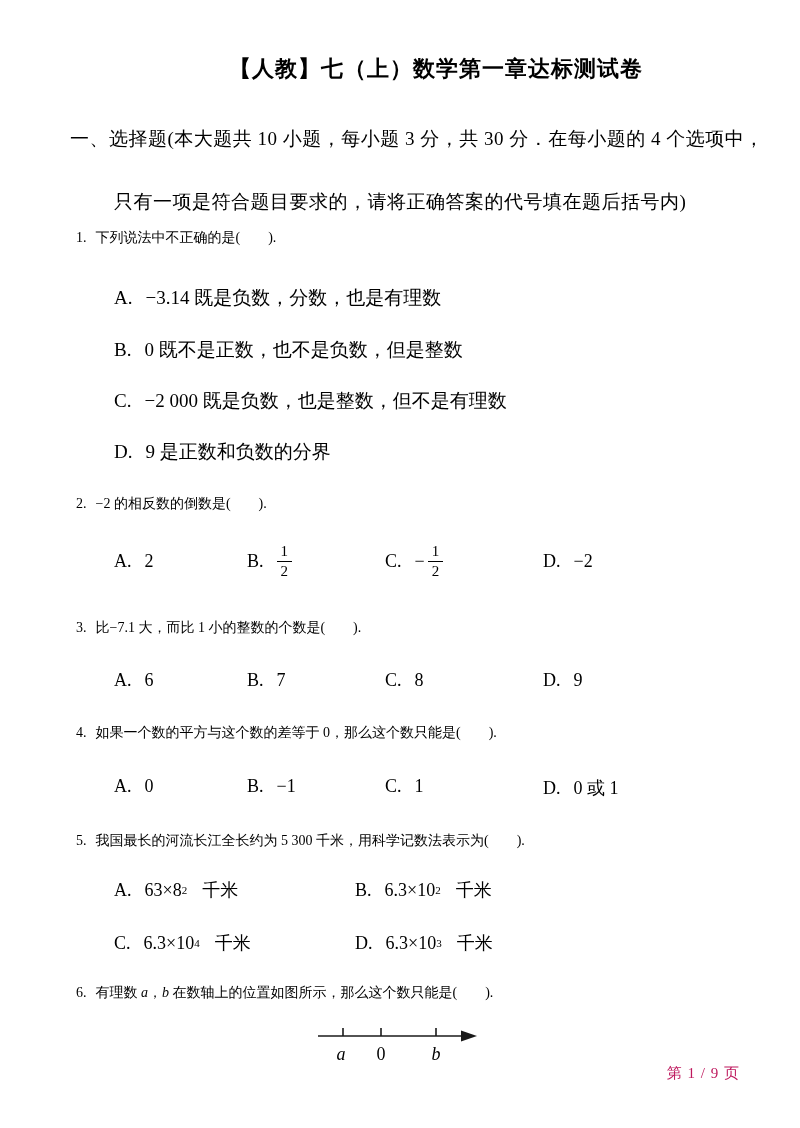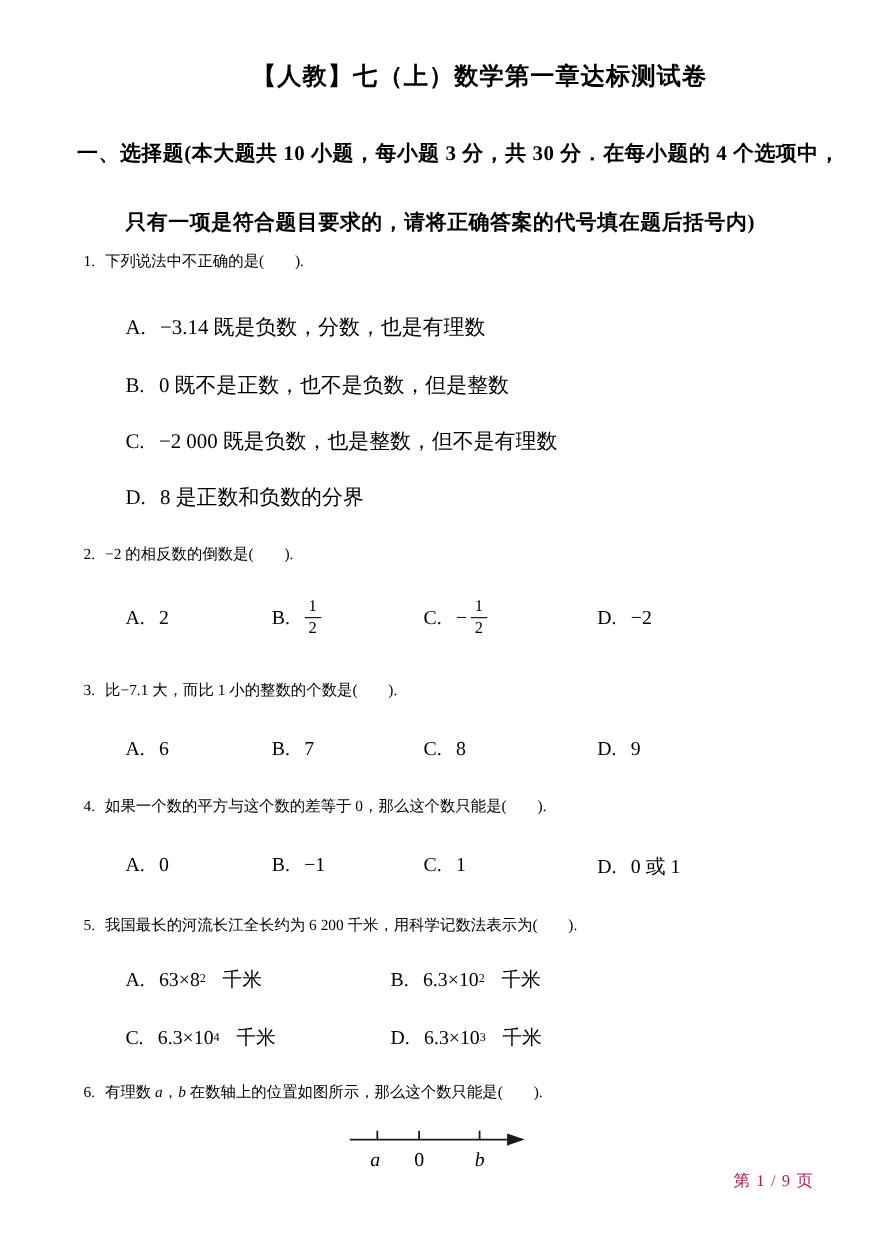--- a/index.html
+++ b/index.html
@@ -3,21 +3,21 @@
 <meta charset="utf-8">
 <style>
   html,body{margin:0;padding:0;}
   body{
     width:800px;height:1128px;background:#ffffff;color:#000;
     font-family:"Liberation Serif","DejaVu Serif",serif;
     position:relative;overflow:hidden;
   }
   .abs{position:absolute;white-space:nowrap;}
   .title{top:54px;left:0;width:776px;text-align:center;font-size:22px;font-weight:700;letter-spacing:1px;margin-left:48px;}
-  .sec{font-size:19px;font-weight:700;letter-spacing:0.5px;}
+  .sec{font-size:19px;font-weight:400;letter-spacing:0.5px;}
   #sec1{top:126px;left:70px;}
   #sec2{top:171px;left:114px;margin-top:18px;}
   .stem{font-size:14px;left:76px;}
   .qnum{display:inline-block;margin-right:9px;}
   .opt{font-size:19px;left:114px;}
   .olabel{display:inline-block;margin-right:13px;}
   .optrow{left:0;top:0;width:800px;font-size:18px;}
   .cell{position:absolute;top:0;display:flex;align-items:center;}
   .vcell{height:50px;}
   .c1{left:114px}.c2{left:247px}.c3{left:385px}.c4{left:543px}
@@ -49,21 +49,21 @@
   <div class="abs opt" style="top:285px">
     <span class="olabel">A.</span><span>−3.14 既是负数，分数，也是有理数</span>
   </div>
   <div class="abs opt" style="top:337px">
     <span class="olabel">B.</span><span>0 既不是正数，也不是负数，但是整数</span>
   </div>
   <div class="abs opt" style="top:388px">
     <span class="olabel">C.</span><span>−2 000 既是负数，也是整数，但不是有理数</span>
   </div>
   <div class="abs opt" style="top:439px">
-    <span class="olabel">D.</span><span>8 是正数和负数的分界</span>
+    <span class="olabel">D.</span><span>9 是正数和负数的分界</span>
   </div>
 
   <div class="abs stem" style="top:495px">
     <span class="qnum">2.</span><span>−2 的相反数的倒数是(　　).</span>
   </div>
   <div class="abs optrow" style="top:536px;height:50px">
     <span class="cell vcell c1">
       <span class="olabel">A.</span>
         <span>2</span>
     </span>
@@ -126,21 +126,21 @@
         <span class="olabel">C.</span>
         <span>1</span>
       </span>
     <span class="cell c4">
         <span class="olabel">D.</span>
         <span>0 或 1</span>
       </span>
   </div>
 
   <div class="abs stem" style="top:832px">
-    <span class="qnum">5.</span><span>我国最长的河流长江全长约为 6 200 千米，用科学记数法表示为(　　).</span>
+    <span class="qnum">5.</span><span>我国最长的河流长江全长约为 5 300 千米，用科学记数法表示为(　　).</span>
   </div>
   <div class="abs optrow" style="top:878px">
     <span class="cell d1">
         <span class="olabel">A.</span>
         <span>63×8</span>
         <sup>2</sup>
         <span class="unit">千米</span>
       </span>
     <span class="cell d2">
         <span class="olabel">B.</span>

